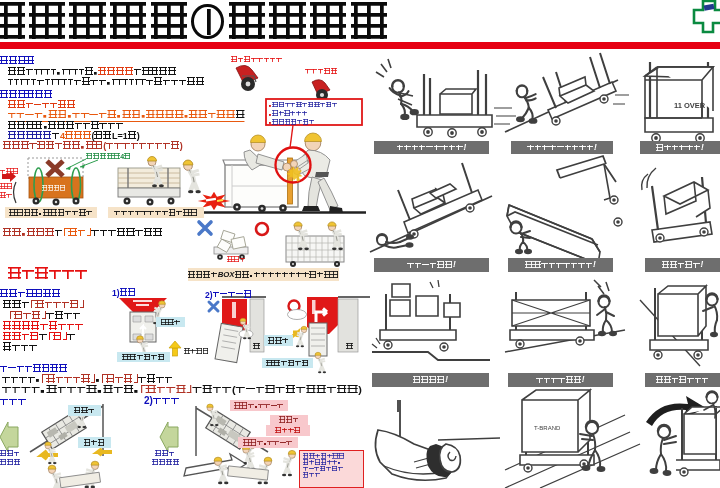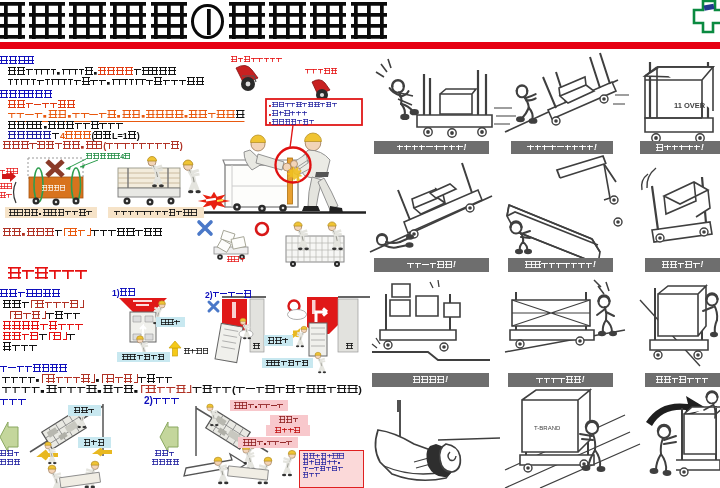--- a/index.html
+++ b/index.html
@@ -685,20 +685,42 @@
       <s class="N"></s>
       <s class="N"></s>
       <s class="N"></s>
       <s class="N"></s>
       <s class="N"></s>
       <s class="K"></s>
       <s class="N"></s>
       <s class="K"></s>
       <s class="K"></s>
     </div>
+<div class="lab" style="left:188px;top:268px;width:151px;height:13px;font-size:7.8px;background:#f6e3c8;color:#111;">
+      <s class="K"></s>
+      <s class="K"></s>
+      <s class="K"></s>
+      <s class="N"></s>
+      <i>BOX</i>
+      <s class="K"></s>
+      <s class="K"></s>
+      <s class="P"></s>
+      <s class="N"></s>
+      <s class="N"></s>
+      <s class="N"></s>
+      <s class="N"></s>
+      <s class="N"></s>
+      <s class="N"></s>
+      <s class="N"></s>
+      <s class="N"></s>
+      <s class="K"></s>
+      <s class="N"></s>
+      <s class="K"></s>
+      <s class="K"></s>
+    </div>
 <div class="L" style="left:231px;top:56px;font-size:7px;">
       <span style="color:#e51010"><s class="K"></s><s class="N"></s><s class="K"></s><s class="N"></s><s class="N"></s><s class="N"></s><s class="N"></s><s class="N"></s></span>
     </div>
 <div class="L" style="left:305px;top:67.5px;font-size:7px;">
       <span style="color:#e51010"><s class="N"></s><s class="N"></s><s class="N"></s><s class="K"></s><s class="K"></s></span>
     </div>
 <div class="L" style="left:86px;top:152.5px;font-size:7px;">
       <span style="color:#1d8a40"><s class="K"></s><s class="K"></s><s class="K"></s><s class="K"></s><s class="K"></s><i>4</i><s class="K"></s></span>
     </div>
 <div class="L" style="left:0px;top:168px;font-size:6.5px;">

